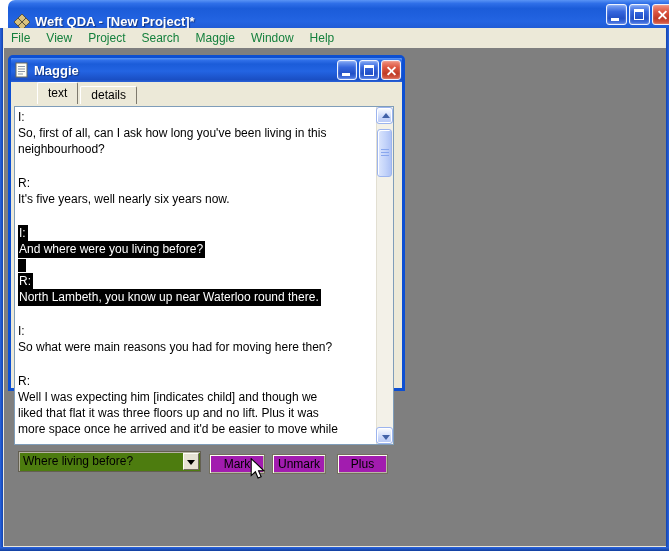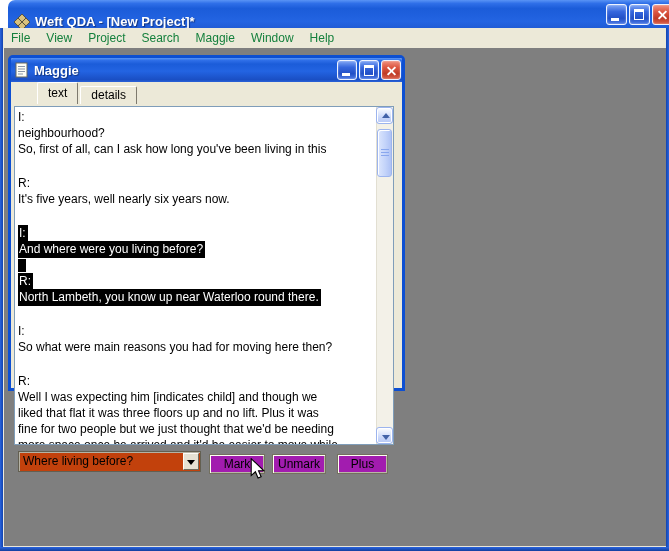--- a/index.html
+++ b/index.html
@@ -113,21 +113,21 @@
     box-shadow:inset 1px 1px 0 #fff;
   }
   .sb-grip{
     position:absolute;left:3px;top:19px;width:8px;height:9px;
     background:repeating-linear-gradient(180deg,#89a7ee 0 1px,rgba(0,0,0,0) 1px 3px);
   }
   
   .footer{position:absolute;left:0;top:393px;width:100%;height:26px;}
   .combo{
     position:absolute;left:7px;top:0;width:183px;height:21px;box-sizing:border-box;
-    border:1px solid #635f51;background:#c2410c;
+    border:1px solid #635f51;background:#4d7c0f;
     box-shadow:inset 1px 1px 0 #b5b2a4;
   }
   .combo-text{position:absolute;left:4px;top:0;line-height:19px;font-size:12px;color:#000;white-space:nowrap;}
   .combo-btn{
     position:absolute;right:1px;top:1px;width:16px;height:17px;box-sizing:border-box;
     background:#e6e2d4;border:1px solid;border-color:#fdfcf6 #6f6c5e #6f6c5e #fdfcf6;
   }
   .combo-arrow{
     position:absolute;left:3px;top:6px;width:0;height:0;
     border-left:4px solid transparent;border-right:4px solid transparent;border-top:5px solid #000;
@@ -211,39 +211,38 @@
   </div>
 
   <div class="tab-bar">
       <div class="tab active">text</div>
       <div class="tab">details</div>
     </div>
 
   <div class="text-area">
     <div class="text-content">
         <div class="tline"><span>I:</span></div>
+        <div class="tline"><span>So, first of all, can I ask how long you've been living in this</span></div>
         <div class="tline"><span>neighbourhood?</span></div>
-        <div class="tline"><span>So, first of all, can I ask how long you've been living in this</span></div>
         <div class="tline blank"></div>
         <div class="tline"><span>R:</span></div>
         <div class="tline"><span>It's five years, well nearly six years now.</span></div>
         <div class="tline blank"></div>
         <div class="tline"><span class="hl">I:</span></div>
         <div class="tline"><span class="hl">And where were you living before?</span></div>
         <div class="tline"><span class="hl hl-mark"></span></div>
         <div class="tline"><span class="hl">R:</span></div>
         <div class="tline"><span class="hl">North Lambeth, you know up near Waterloo round there.</span></div>
         <div class="tline blank"></div>
         <div class="tline"><span>I:</span></div>
         <div class="tline"><span>So what were main reasons you had for moving here then?</span></div>
         <div class="tline blank"></div>
         <div class="tline"><span>R:</span></div>
         <div class="tline"><span>Well I was expecting him [indicates child] and though we</span></div>
         <div class="tline"><span>liked that flat it was three floors up and no lift. Plus it was</span></div>
-        <div class="tline"><span>fine for two people but we just thought that we'd be needing</span></div>
         <div class="tline"><span>more space once he arrived and it'd be easier to move while</span></div>
       </div>
     <div class="scrollbar">
       <button class="sb-btn up">
           <span class="sb-arrow"></span>
         </button>
       <div class="sb-thumb">
           <span class="sb-grip"></span>
         </div>
       <button class="sb-btn down">

